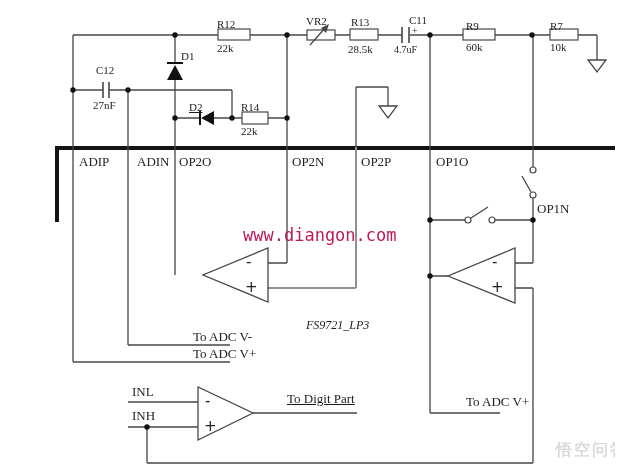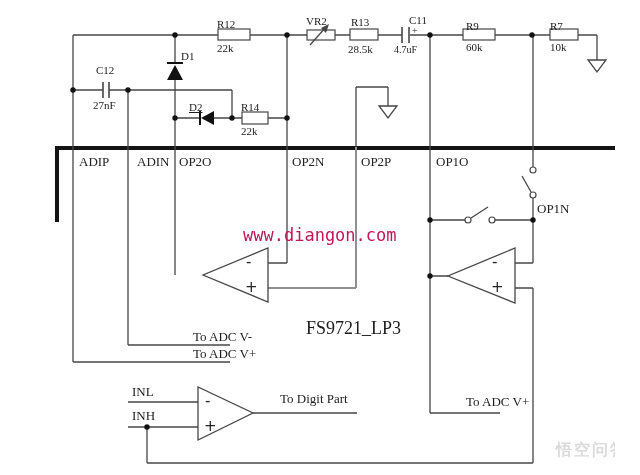--- a/index.html
+++ b/index.html
@@ -7,21 +7,21 @@
          font-family:"Liberation Serif", serif;}
   .stage svg{position:absolute;left:0;top:0;}
   .lbl{position:absolute;white-space:nowrap;color:#1c1c1c;line-height:1.1;}
   .c{font-size:11px;}
   .cs{font-size:10px;}
   .pin{font-size:13px;color:#222;}
   .bl{font-size:13px;}
   .sign{font-size:15px;line-height:1;color:#222;font-family:"DejaVu Sans", sans-serif;}
   .note{font-size:17px;font-weight:bold;color:#d32330;font-family:"Liberation Sans", sans-serif;}
   .site{font-size:17px;color:#be185d;font-family:"DejaVu Sans Mono", monospace;}
-  .chip{font-size:18px;color:#1c1c1c;}
+  .chip{font-size:12px;color:#1c1c1c;font-style:italic;}
   .wm{font-size:16px;color:#dadada;letter-spacing:2px;font-weight:bold;
       font-family:"Liberation Sans", sans-serif;}
 </style>
 </head>
 <body>
 
 <div class="stage">
 
   <svg width="640" height="475" viewBox="0 0 640 475">
 
@@ -151,16 +151,16 @@
   <div class="lbl sign" style="left:204px;top:419px;">+</div>
 
   <div class="lbl site" style="left:243px;top:226px;">www.diangon.com</div>
   <div class="lbl chip" style="left:306px;top:319px;">FS9721_LP3</div>
   <div class="lbl wm" style="left:556px;top:441px;">悟空问答</div>
 
   <div class="lbl bl" style="left:193px;top:330px;">To ADC V-</div>
   <div class="lbl bl" style="left:193px;top:347px;">To ADC V+</div>
   <div class="lbl bl" style="left:132px;top:385px;">INL</div>
   <div class="lbl bl" style="left:132px;top:409px;">INH</div>
-  <div class="lbl bl" style="left:280px;top:392px;">To Digit Part</div>
+  <div class="lbl bl" style="left:287px;top:392px;text-decoration:underline;">To Digit Part</div>
   <div class="lbl bl" style="left:466px;top:395px;">To ADC V+</div>
 
 </div>
 
 </body></html>

